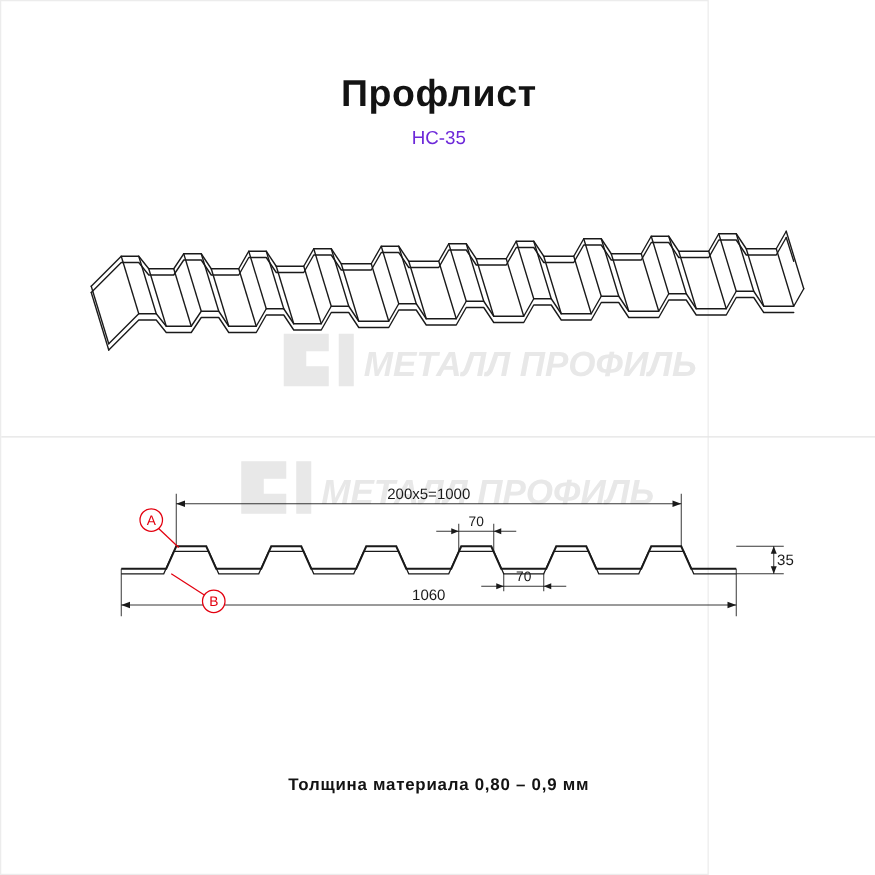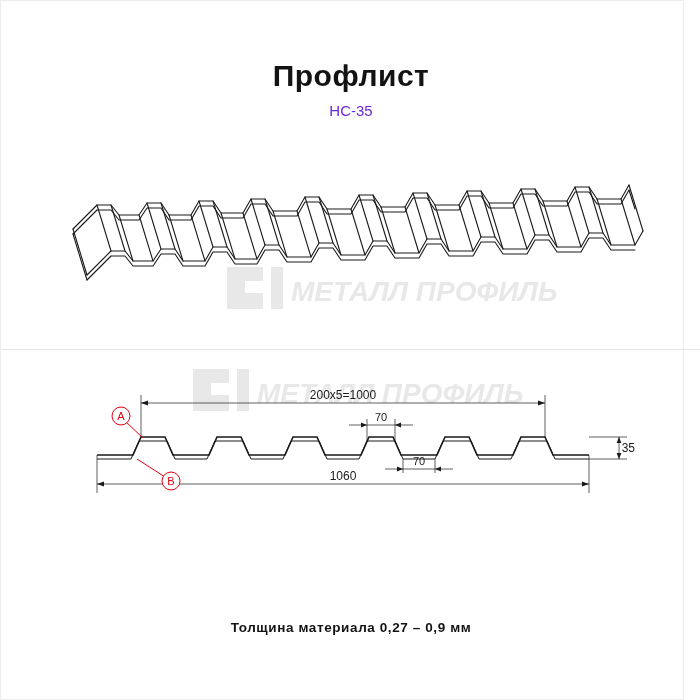--- a/index.html
+++ b/index.html
@@ -11,21 +11,21 @@
     width: 700px;
     height: 700px;
     font-family: "Liberation Sans", sans-serif;
     color: #1a1a1a;
     position: relative;
     overflow: hidden;
   }
   .page {
     position: absolute;
     left: 0; top: 0;
-    width: 684px;
+    width: 567px;
     height: 700px;
     border: 1px solid #ececec;
     box-sizing: border-box;
   }
   .title {
     position: absolute;
     top: 58px;
     left: 0;
     width: 700px;
     text-align: center;
@@ -257,15 +257,15 @@
       <text x="262" y="18" text-anchor="middle" font-family="Liberation Sans, sans-serif" font-size="12" fill="#1a1a1a">200x5=1000</text>
       <text x="262" y="99" text-anchor="middle" font-family="Liberation Sans, sans-serif" font-size="12" fill="#1a1a1a">1060</text>
       <text x="300" y="40" text-anchor="middle" font-family="Liberation Sans, sans-serif" font-size="11" fill="#1a1a1a">70</text>
       <text x="338" y="84" text-anchor="middle" font-family="Liberation Sans, sans-serif" font-size="11" fill="#1a1a1a">70</text>
       <text x="554" y="71" text-anchor="end" font-family="Liberation Sans, sans-serif" font-size="12" fill="#1a1a1a">35</text>
       <text x="40" y="39" text-anchor="middle" font-family="Liberation Sans, sans-serif" font-size="11" fill="#e3000f">A</text>
       <text x="90" y="104" text-anchor="middle" font-family="Liberation Sans, sans-serif" font-size="11" fill="#e3000f">B</text>
     </svg>
   </div>
 
-  <div class="footer-note">Толщина материала 0,27 – 0,9 мм</div>
+  <div class="footer-note">Толщина материала 0,80 – 0,9 мм</div>
 
 </div>
 
 </body></html>

